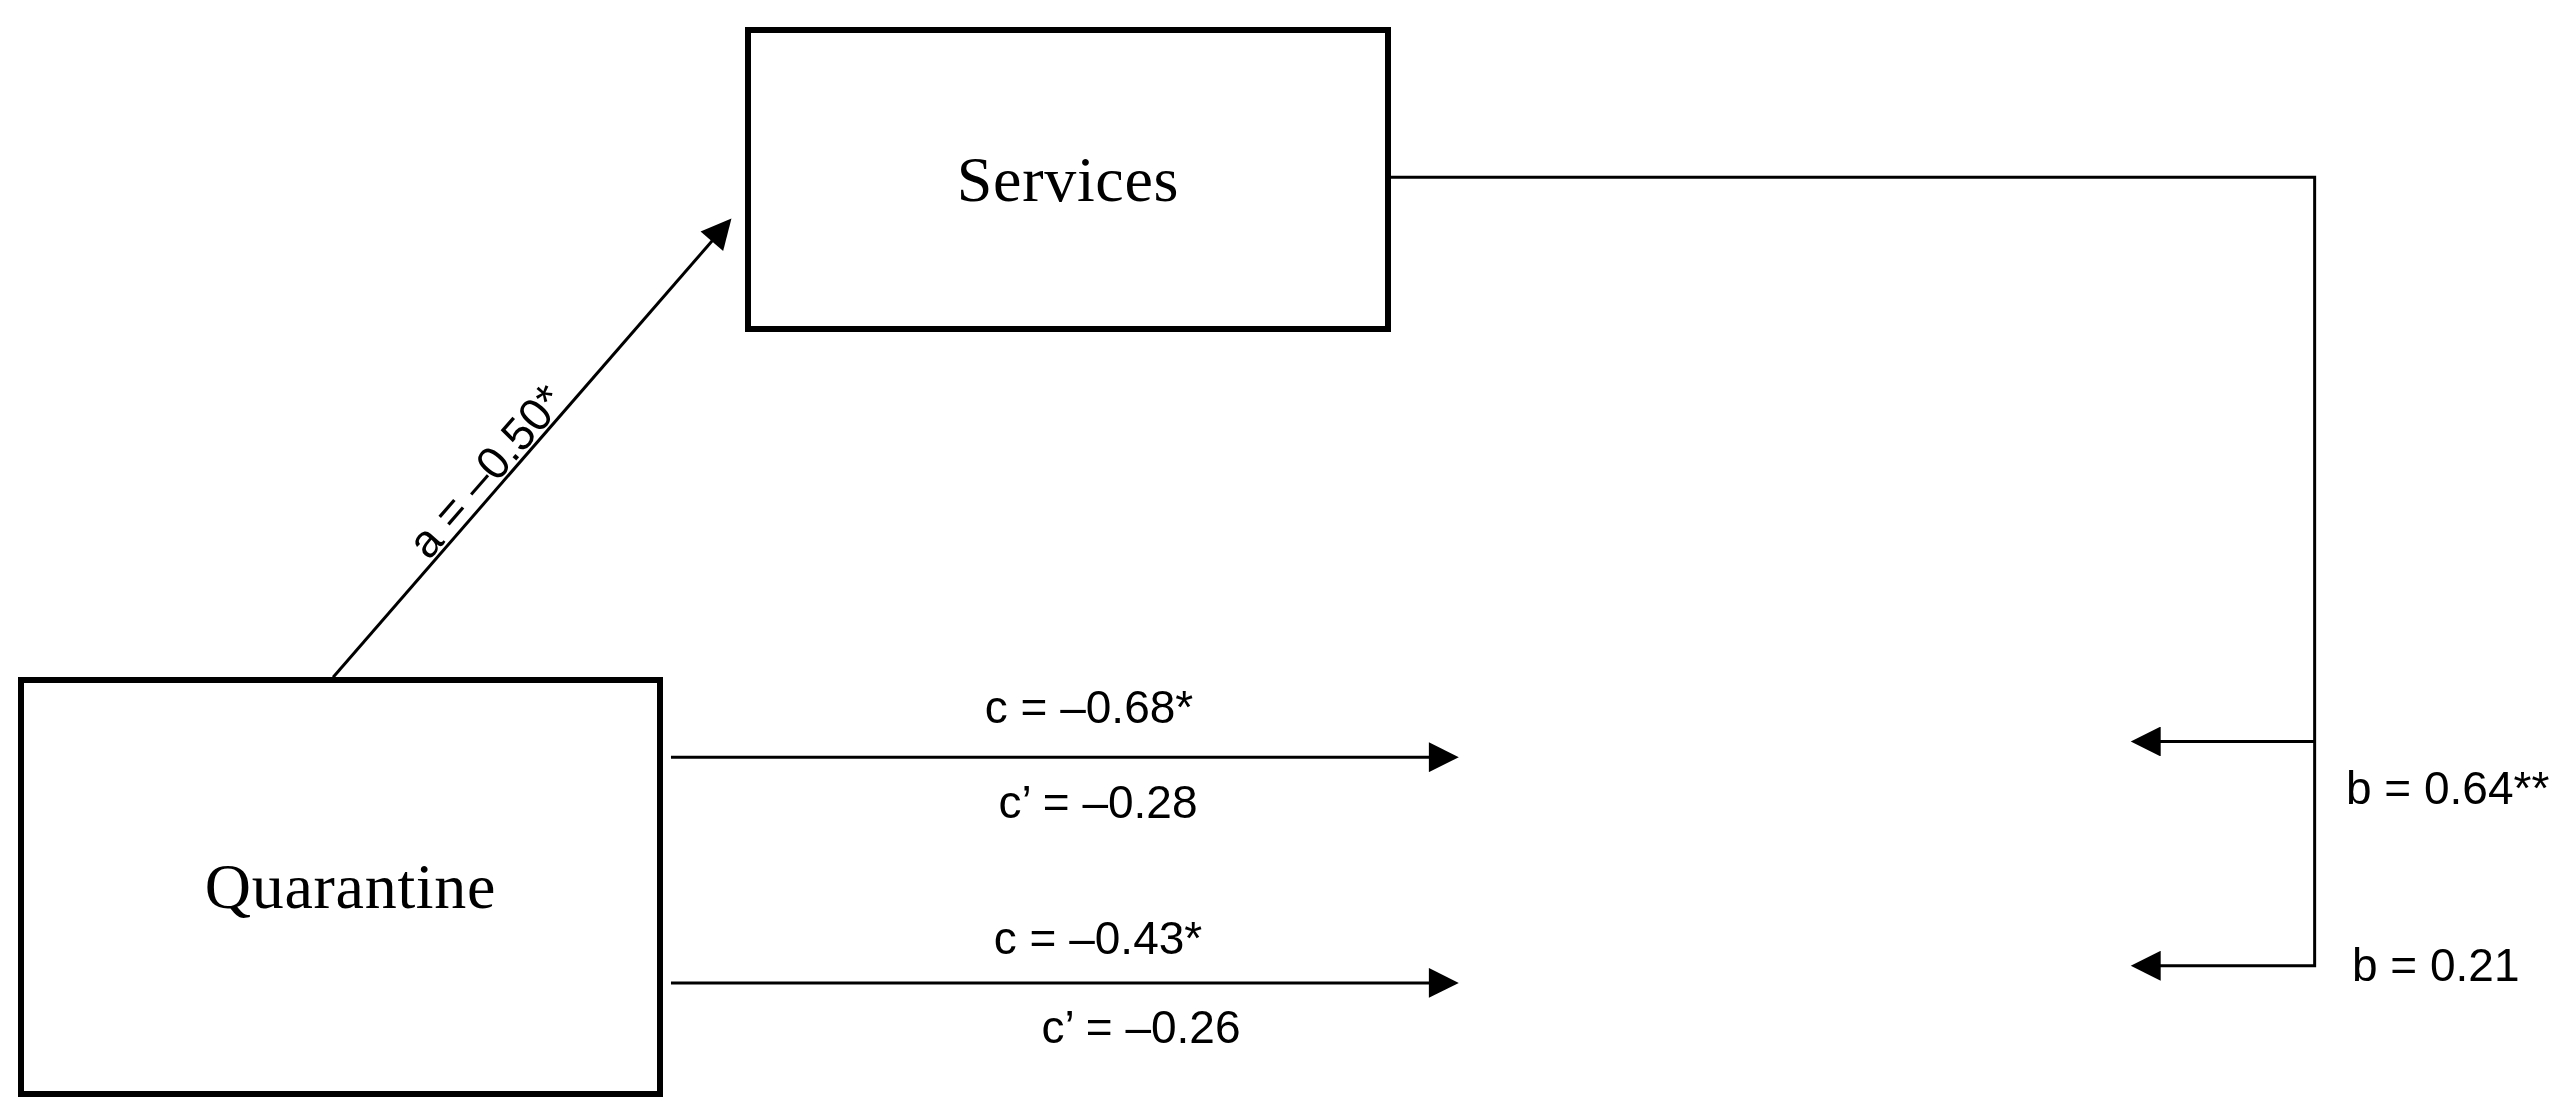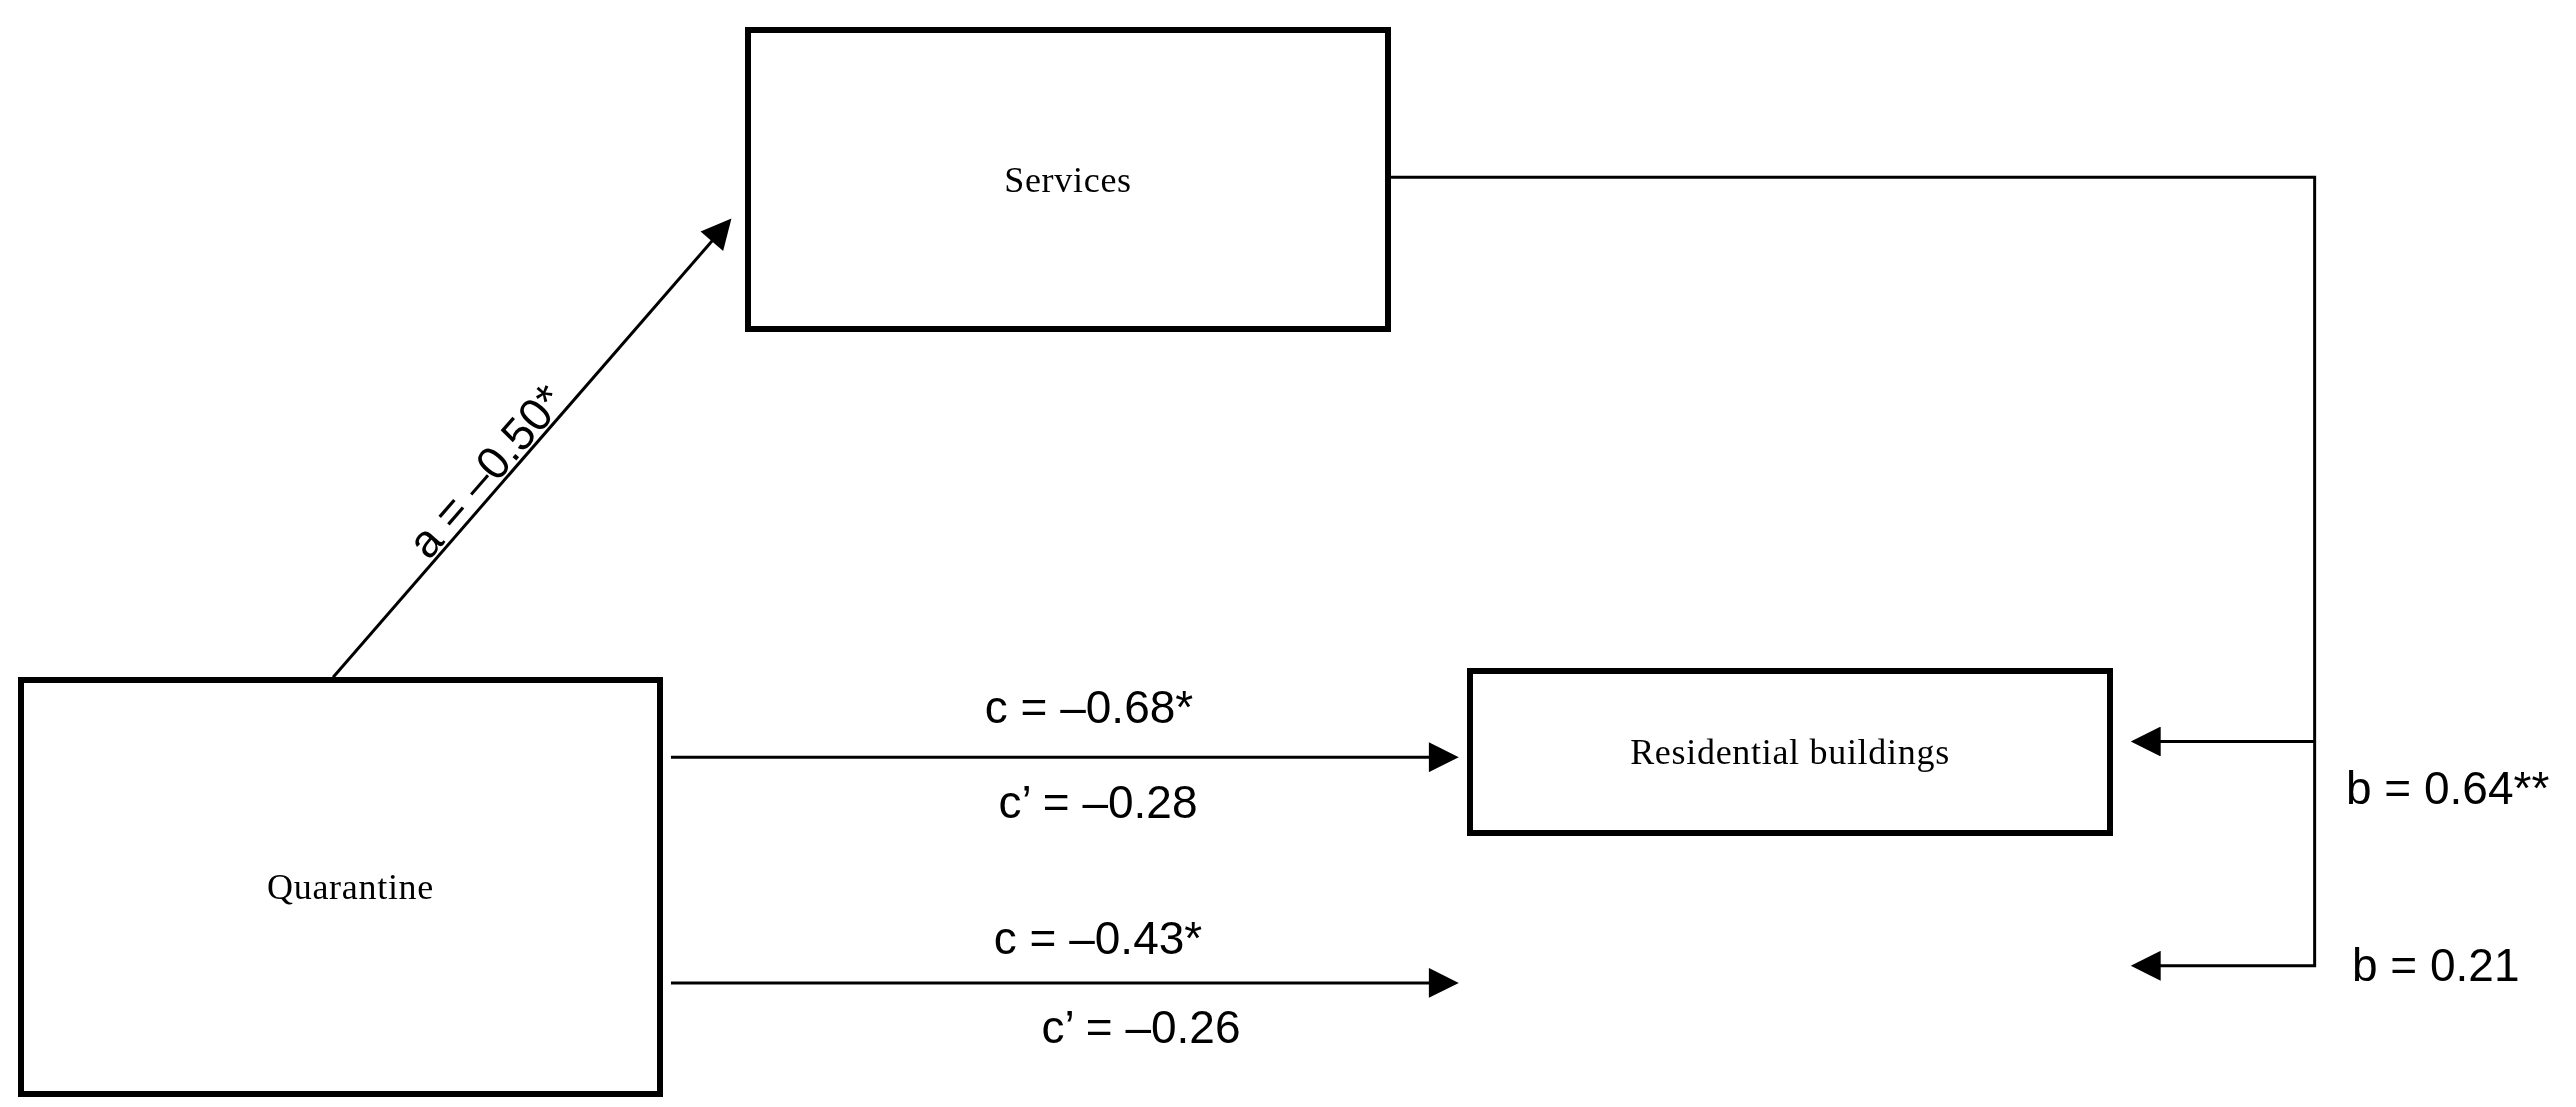--- a/index.html
+++ b/index.html
@@ -26,21 +26,21 @@
   .node {
     position: absolute;
     box-sizing: border-box;
     border: 6.7px solid #000000;
     background: #ffffff;
     display: flex;
     align-items: center;
     justify-content: center;
     text-align: center;
     color: #000000;
-    font-size: 36px;
+    font-size: 64px;
     letter-spacing: 0.7px;
   }
   .node-services   { left: 745px;  top: 27px;   width: 646px; height: 305px; }
   .node-quarantine { left: 18px;   top: 677px;  width: 645px; height: 420px; padding-left: 20px; }
   .node-residential{ left: 1467px; top: 668px;  width: 646px; height: 168px; }
   .node-households { left: 1467px; top: 899px; width: 648px; height: 158px; }
 
   .coef {
     position: absolute;
     font-family: "Liberation Sans", "DejaVu Sans", sans-serif;
@@ -85,23 +85,20 @@
   </svg>
 
   <div class="node node-services">
     <span>Services</span>
   </div>
 
   <div class="node node-quarantine">
     <span>Quarantine</span>
   </div>
 
-  <div class="node node-residential">
-    <span>Residential buildings</span>
-  </div>
 
 
   <div class="coef coef-a">a = –0.50*</div>
 
   <div class="coef coef-centered coef-c1-total">c = –0.68*</div>
 
   <div class="coef coef-centered coef-c1-direct">c’ = –0.28</div>
 
   <div class="coef coef-centered coef-c2-total">c = –0.43*</div>
 

